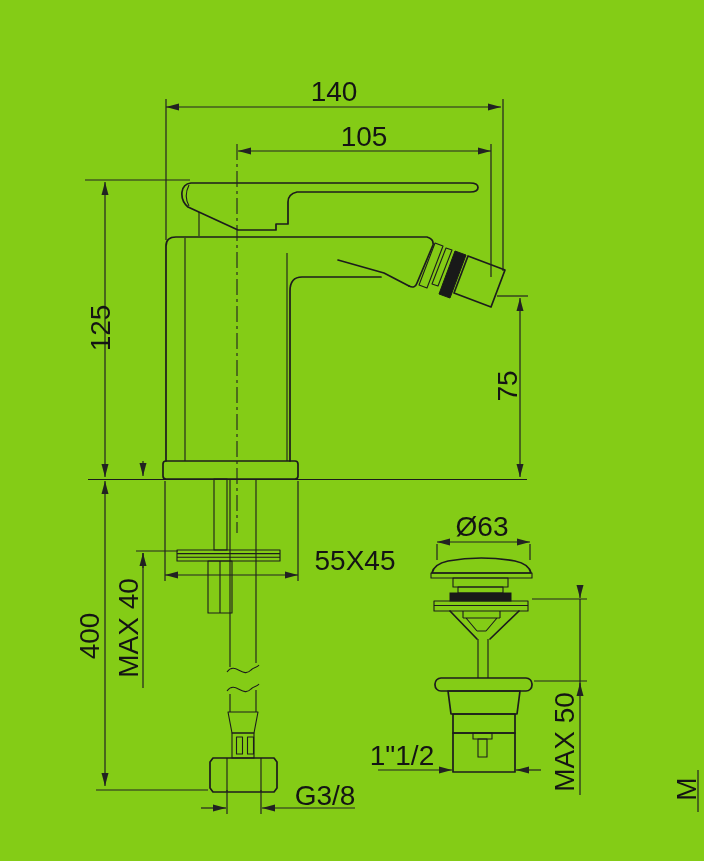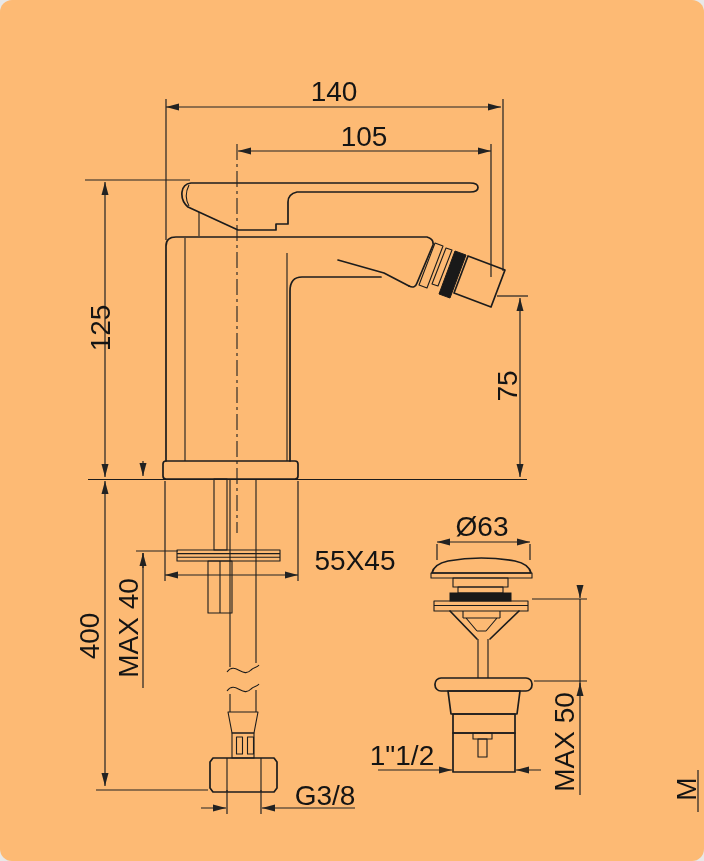--- a/index.html
+++ b/index.html
@@ -1,22 +1,21 @@
 <!DOCTYPE html>
 <html><head>
 <meta charset="utf-8">
 <style>
   html,body{margin:0;padding:0;background:#e8e8e8;}
   .sheet{
     position:relative;
     width:704px;height:861px;
-    background:#fdba74;
+    background:#84cc16;
     font-family:"Liberation Sans", sans-serif;
     overflow:hidden;
-    border-radius:12px;
   }
   svg{position:absolute;left:0;top:0;}
   .part{fill:none;stroke:#1c1c1c;stroke-width:1.7;stroke-linecap:round;stroke-linejoin:round;}
   .part-thin{fill:none;stroke:#1c1c1c;stroke-width:1.1;stroke-linejoin:round;}
   .dark{fill:#191919;stroke:#191919;stroke-width:1;}
   .dim{fill:none;stroke:#222222;stroke-width:1.2;}
   .cl{fill:none;stroke:#222222;stroke-width:1.1;stroke-dasharray:16 4 3 4;}
   text.lbl{
     font-family:"Liberation Sans", sans-serif;
     font-size:28px;

